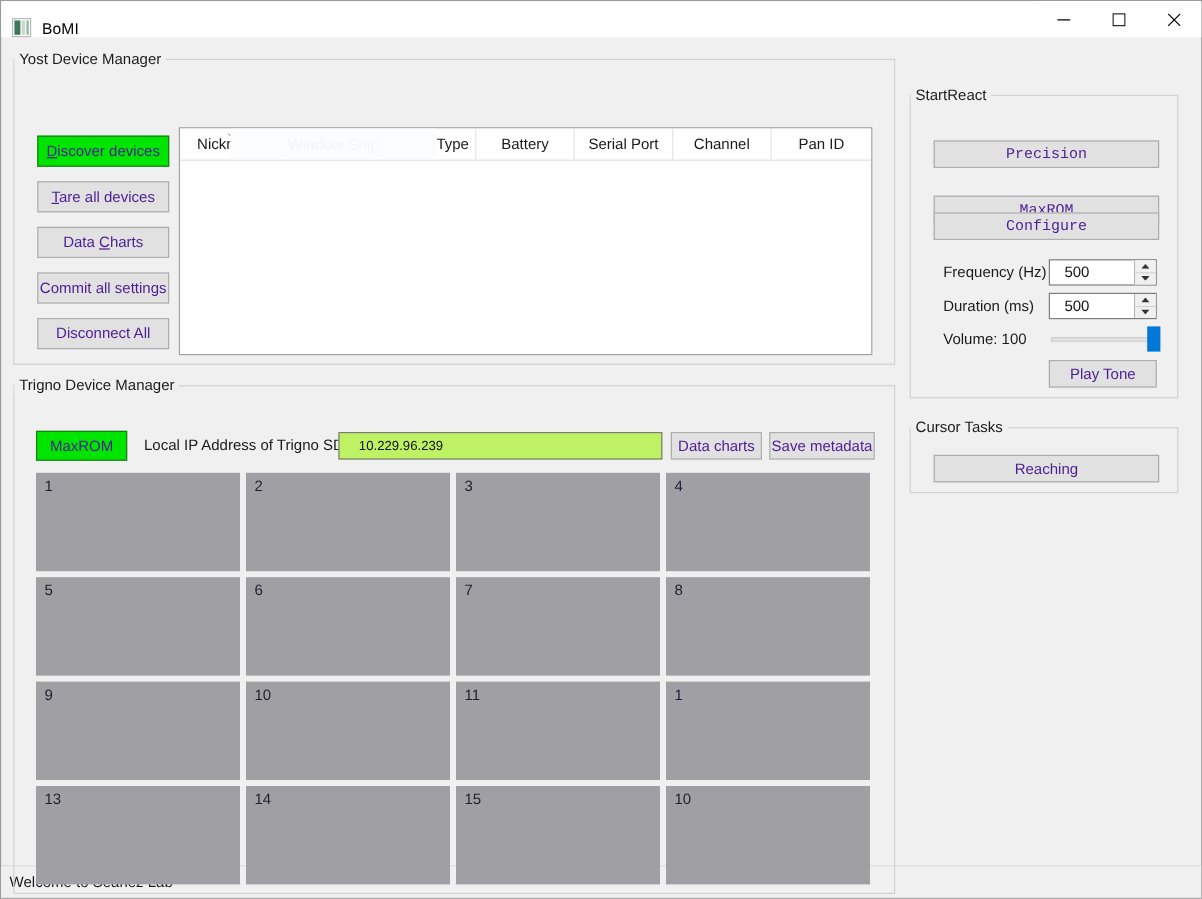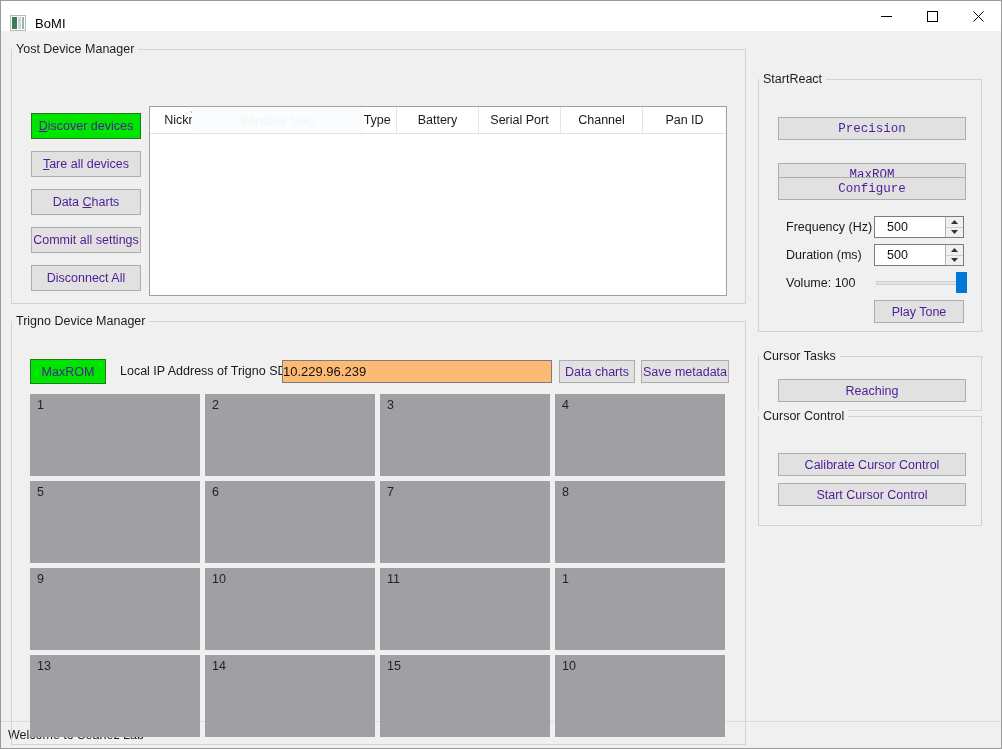--- a/index.html
+++ b/index.html
@@ -195,27 +195,27 @@
     font-size: 12.5px;
     color: #1a1a1a;
     white-space: nowrap;
   }
   .ip-input {
     position: absolute;
     left: 270px;
     top: 38px;
     width: 270px;
     height: 23px;
-    background: #fdba74;
+    background: #bef264;
     border: 1px solid #7c7c7c;
     box-sizing: border-box;
     display: flex;
     align-items: center;
-    padding-left: 0;
-    font-size: 13px;
+    padding-left: 16px;
+    font-size: 11px;
     color: #111111;
   }
   #btn-datacharts { position: absolute; left: 547px; top: 38px; width: 76px; height: 23px; }
   #btn-savemeta   { position: absolute; left: 629px; top: 38px; width: 88px; height: 23px; }
 
   .tile-grid {
     position: absolute;
     left: 18px;
     top: 72px;
     width: 700px;
@@ -529,25 +529,20 @@
       </div>
 
       <div class="btn" id="btn-playtone">Play Tone</div>
     </div>
 
     <div class="group" id="cursortasks-group">
       <div class="legend">Cursor Tasks</div>
       <div class="btn" id="btn-reaching">Reaching</div>
     </div>
 
-    <div class="group" id="cursorcontrol-group">
-      <div class="legend">Cursor Control</div>
-      <div class="btn" id="btn-calibrate">Calibrate Cursor Control</div>
-      <div class="btn" id="btn-startcursor">Start Cursor Control</div>
-    </div>
 
   </div>
 
   <div class="statusbar">
     <span>Welcome to Seanez Lab</span>
   </div>
 
 </div>
 
 </body></html>

